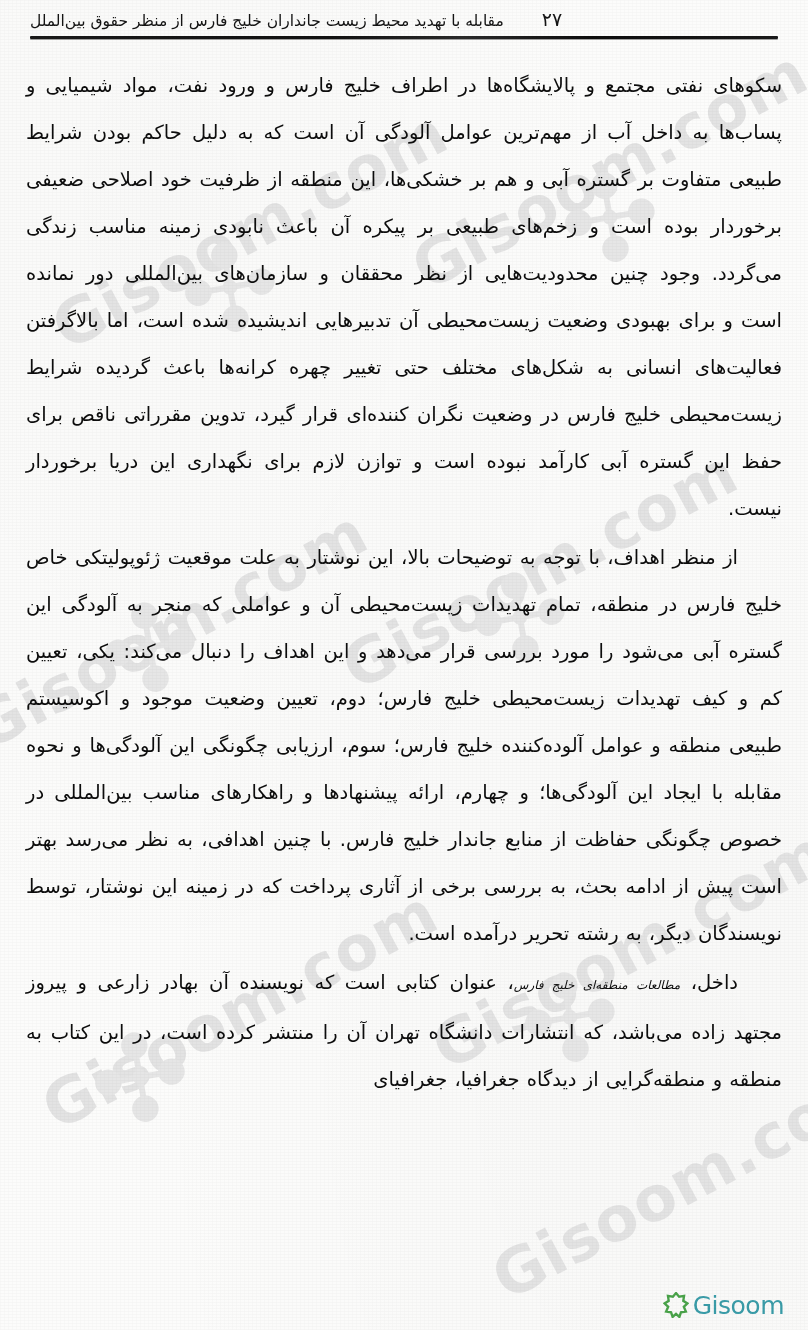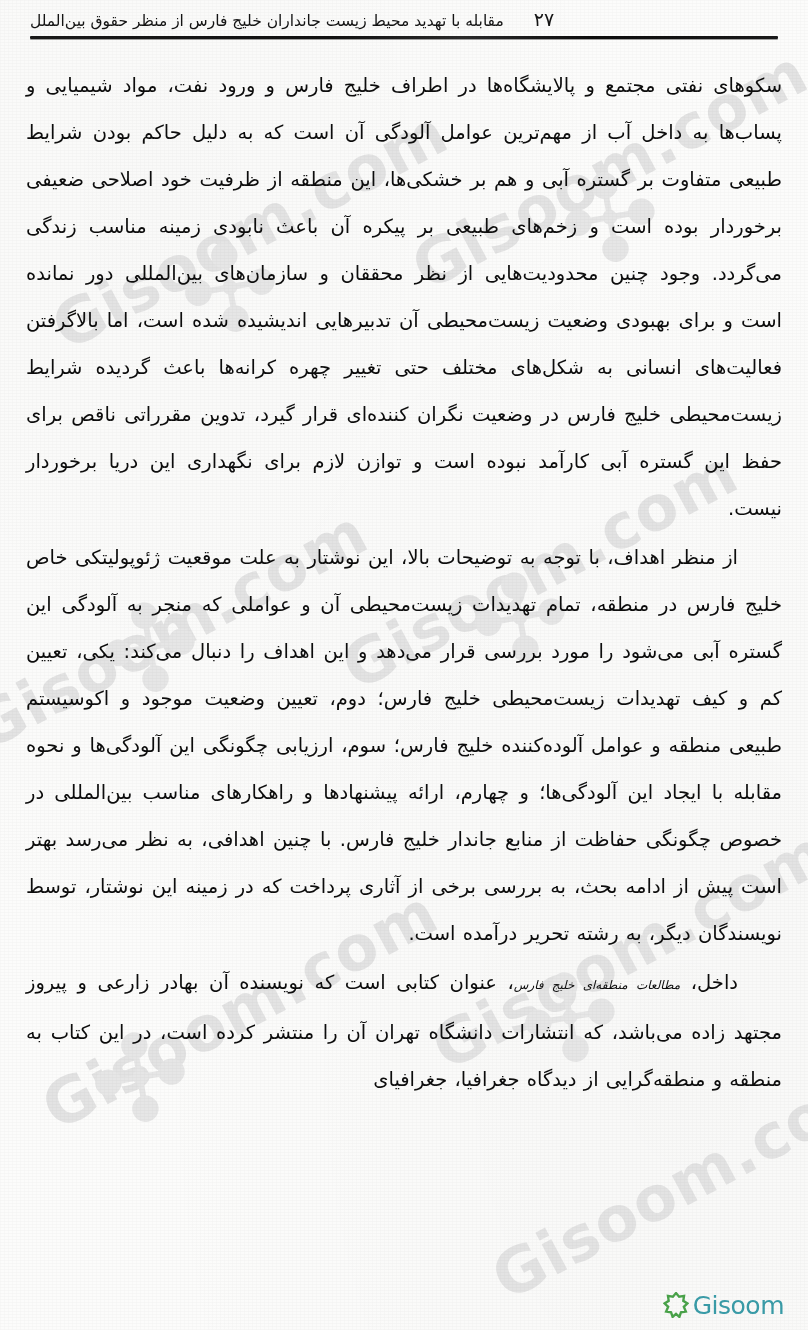--- a/index.html
+++ b/index.html
@@ -62,21 +62,21 @@
     top: 0; left: 0; right: 0;
     z-index: 3;
     padding: 8px 30px 0 30px;
     box-sizing: border-box;
   }
   .header-row {
     display: flex;
     flex-direction: row-reverse;
     align-items: baseline;
     justify-content: flex-start;
-    gap: 16px;
+    gap: 24px;
     direction: rtl;
     text-align: right;
   }
   #running-title {
     font-family: "DejaVu Sans", "Liberation Sans", sans-serif;
     font-size: 15.5px;
     color: #141414;
     white-space: nowrap;
     flex: 0 0 auto;
     margin-right: 14px;

